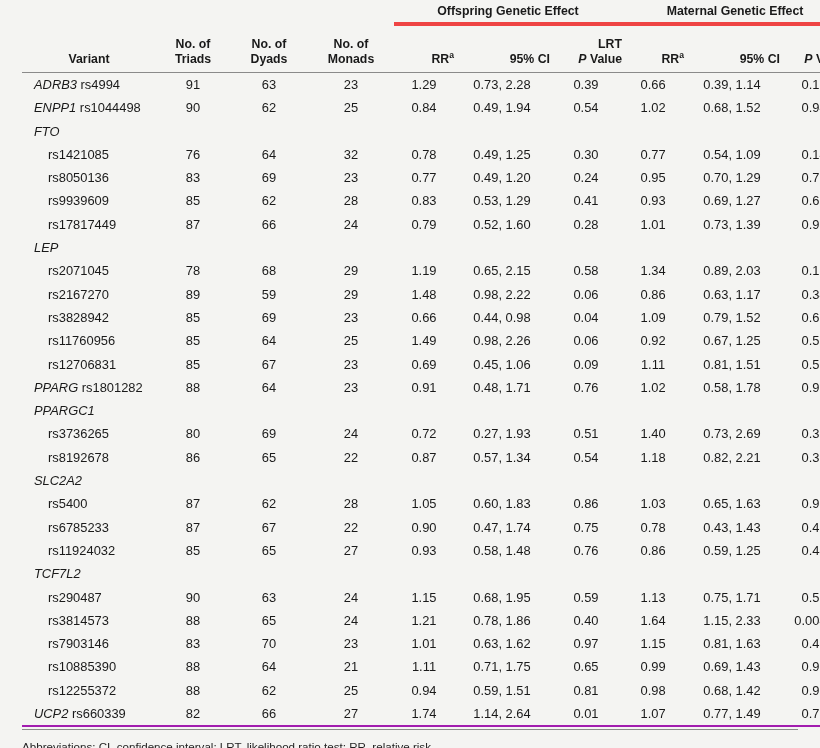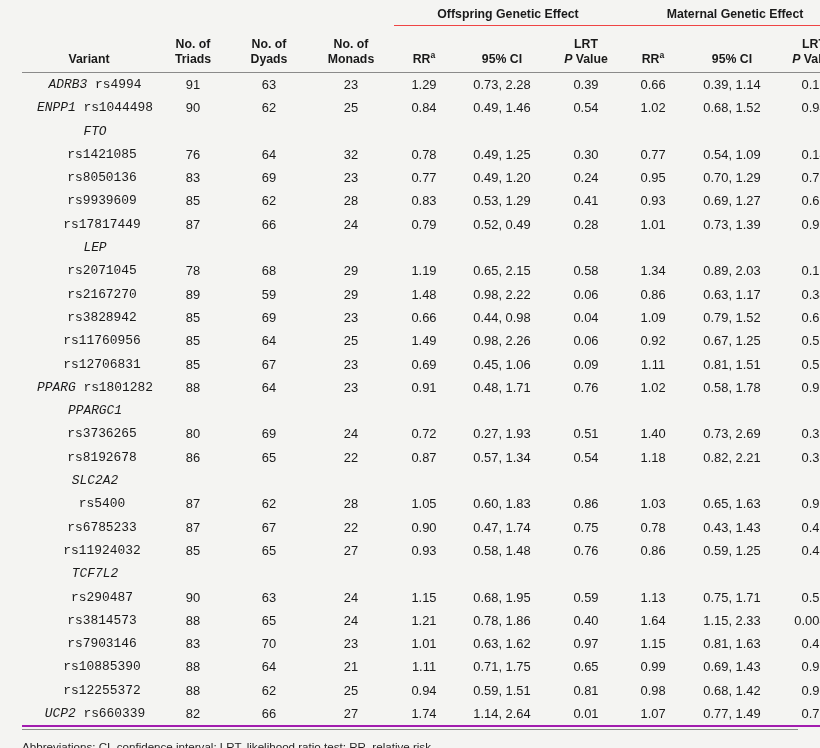--- a/index.html
+++ b/index.html
@@ -53,25 +53,26 @@
 
   .hdr-group {
     height: 26px;
     vertical-align: bottom;
     padding-bottom: 3px !important;
   }
   .hdr-group span.gl {
     display: block;
     padding-bottom: 3px;
   }
-  .rule-span { border-bottom: 1px solid #ef4444; }
+  .rule-span { border-bottom: 4px solid #ef4444; }
 
   .hdr-sub {
     height: 38px;
     padding-bottom: 5px !important;
+    text-align: right;
   }
   .hdr-blank { height: 64px; vertical-align: bottom; padding-bottom: 5px !important; }
 
   thead tr.hdr-row2 th { border-bottom: none; }
   .thead-rule td, .thead-rule th {
     border-bottom: 1px solid #8a8a8a;
     height: 0;
     padding: 0;
     font-size: 0;
     line-height: 0;
@@ -88,23 +89,22 @@
   
   tbody td {
     font-size: 12.9px;
     text-align: center;
     padding: 0;
     height: 23.3px;
     line-height: 23.3px;
     white-space: nowrap;
   }
   tbody td.variant {
-    text-align: center;
+    text-align: left;
     padding-left: 12px;
-    font-family: Liberation Mono, monospace;
   }
   tbody tr.grp-head td.variant {
     font-style: italic;
     padding-left: 12px;
   }
   tbody tr.indent td.variant {
     padding-left: 26px;
     margin-top: 26px;
   }
   .gene-ital { font-style: italic; }
@@ -198,21 +198,21 @@
           <td>0.66</td>
           <td>0.39, 1.14</td>
           <td>0.13</td>
         </tr>
         <tr>
           <td class="variant"><span class="gene-ital">ENPP1</span><span> rs1044498</span></td>
           <td>90</td>
           <td>62</td>
           <td>25</td>
           <td>0.84</td>
-          <td>0.49, 1.46</td>
+          <td>0.49, 1.94</td>
           <td>0.54</td>
           <td>1.02</td>
           <td>0.68, 1.52</td>
           <td>0.94</td>
         </tr>
         <tr class="grp-head">
           <td class="variant">FTO</td>
           <td>&nbsp;</td>
           <td>&nbsp;</td>
           <td>&nbsp;</td>
@@ -258,21 +258,21 @@
           <td>0.93</td>
           <td>0.69, 1.27</td>
           <td>0.66</td>
         </tr>
         <tr class="indent">
           <td class="variant">rs17817449</td>
           <td>87</td>
           <td>66</td>
           <td>24</td>
           <td>0.79</td>
-          <td>0.52, 0.49</td>
+          <td>0.52, 1.60</td>
           <td>0.28</td>
           <td>1.01</td>
           <td>0.73, 1.39</td>
           <td>0.95</td>
         </tr>
         <tr class="grp-head">
           <td class="variant">LEP</td>
           <td>&nbsp;</td>
           <td>&nbsp;</td>
           <td>&nbsp;</td>

